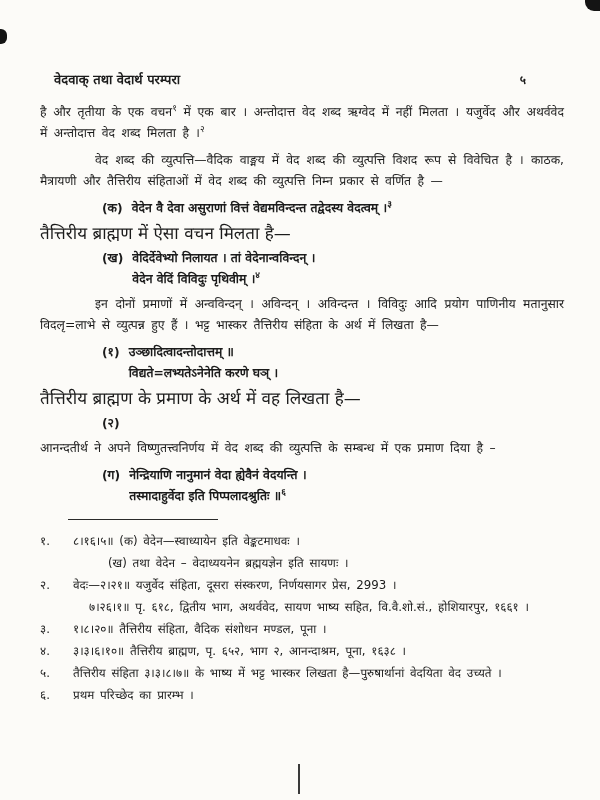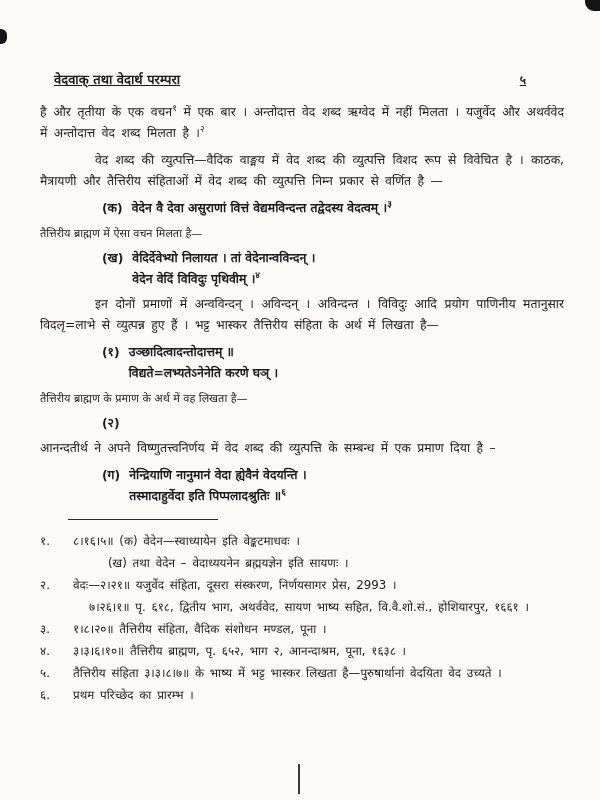--- a/index.html
+++ b/index.html
@@ -13,33 +13,32 @@
   }
   .content {
     position:absolute;
     left:40px; right:36px; top:70px;
   }
   
   .header-row {
     display:flex; justify-content:space-between; align-items:center;
     font-weight:bold; font-size:13px;
     margin:0 0 14px 14px;
-    text-decoration:underline;
   }
   .pagenum { font-weight:bold; padding-right:38px; font-size:12px; }
   
   .para {
     font-size:12.3px; line-height:21px;
     text-align:justify; word-spacing:2.5px;
     margin:0 0 6px 0;
   }
   .indent1 { text-indent:55px; }
   .bold { font-weight:normal; }
   sup.fnref { font-size:9px; line-height:0; vertical-align:super; }
-  .bridge { font-size:11px; line-height:21px; margin:2px 0 4px 0; }
+  .bridge { font-size:17px; line-height:21px; margin:2px 0 4px 0; }
   
   .quote {
     display:flex; gap:9px;
     margin:4px 0 4px 62px;
     font-weight:bold; font-size:12.3px; line-height:21px;
   }
   .qlabel { flex:0 0 auto; }
   .qtext div { white-space:normal; }
   
   .fnrule {

